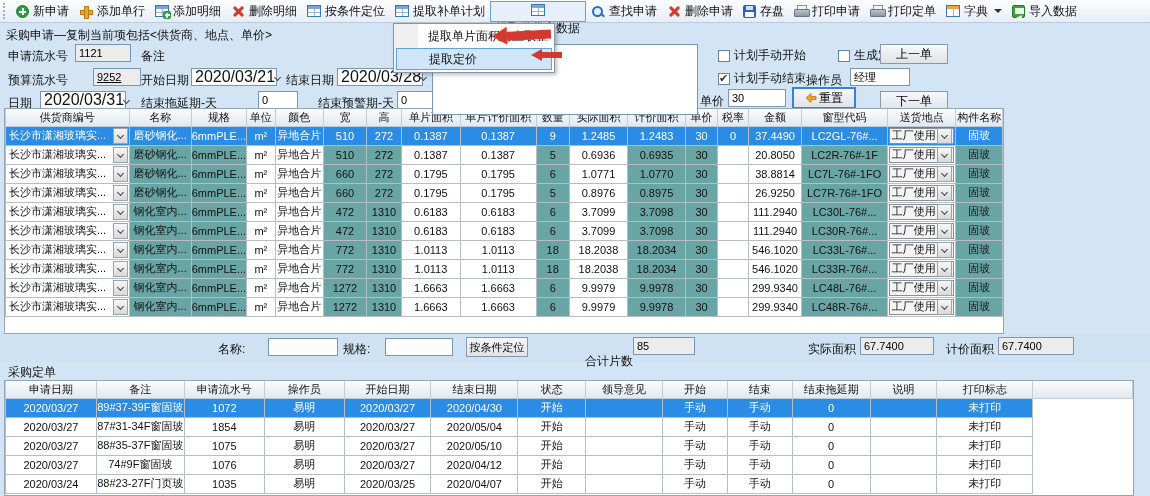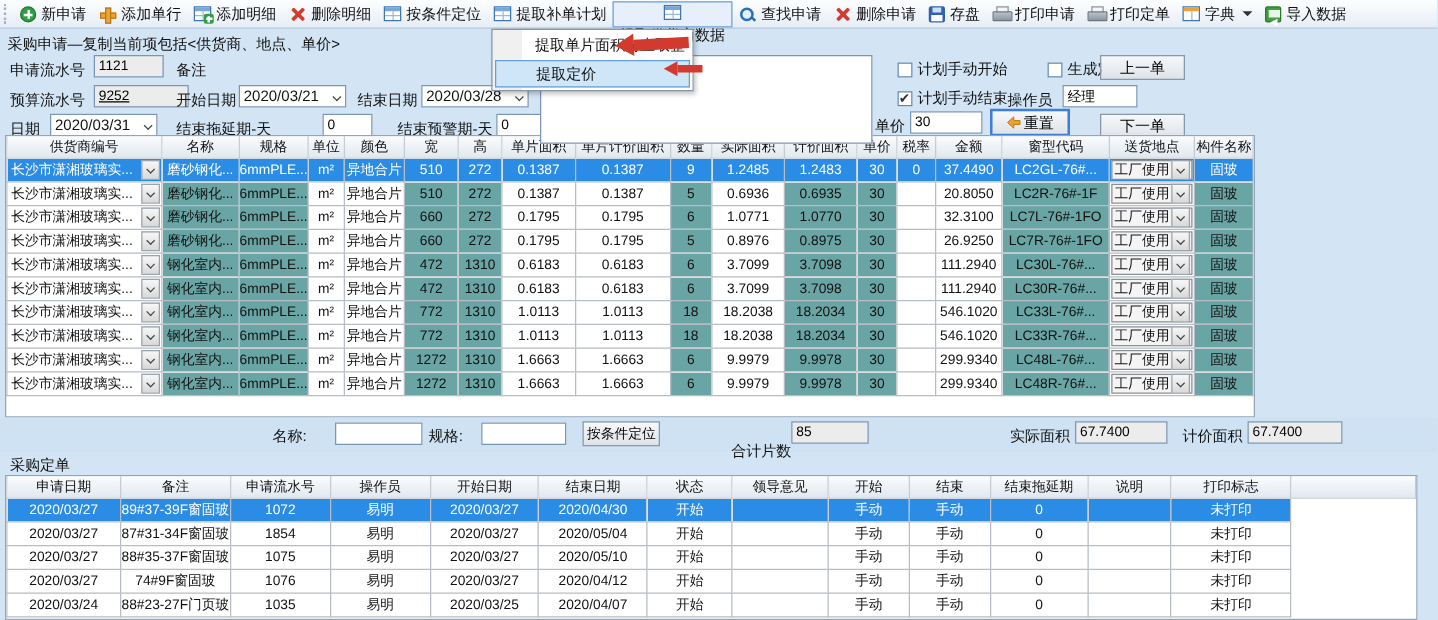--- a/index.html
+++ b/index.html
@@ -45,21 +45,21 @@
   .ic-import { width:13px; height:13px; background:#3f9e3f; border:1px solid #2a7a2a; border-radius:2px; }
   .ic-import::before { content:""; position:absolute; left:2px; top:2px; width:9px; height:6px; background:#e8f5e8; }
   .ic-import::after { content:""; position:absolute; left:3px; top:9px; width:0; height:0; border-top:3px solid transparent; border-bottom:3px solid transparent; border-right:6px solid #fff; }
 
   
   .form-area { position:absolute; left:0; top:23px; width:1150px; height:85px; }
   .area-title { position:absolute; left:6px; top:4px; }
   .flabel { position:absolute; white-space:nowrap; }
   .txt { position:absolute; height:18px; border:1px solid #7a96b5; background:#fff; font-size:11px; padding:0 3px; font-family:inherit; }
   .txt.gray { background:#ececec; }
-  .combo { position:absolute; height:18px; border:1px solid #7a96b5; background:#fff; display:flex; align-items:center; font-size:12px; padding-left:3px; }
+  .combo { position:absolute; height:18px; border:1px solid #7a96b5; background:#fff; display:flex; align-items:center; font-size:16px; padding-left:3px; }
   .combo .chev { margin-left:auto; margin-right:4px; }
   .chev { width:5px; height:5px; border-right:1px solid #444; border-bottom:1px solid #444; transform:rotate(45deg); display:inline-block; flex:none; }
   .btn { position:absolute; height:20px; background:linear-gradient(#f6f8fa,#dfe3e8); border:1px solid #8a97a6; font-size:12px; font-family:inherit; text-align:center; line-height:18px; }
   .btn-reset { border:2px solid #3d7edb; display:flex; align-items:center; justify-content:center; gap:2px; }
   .chk { position:absolute; display:flex; align-items:center; gap:4px; }
   .cbox { width:12px; height:12px; background:#fff; border:1px solid #5f87ae; position:relative; flex:none; }
   .chk.checked .cbox::before { content:"✔"; position:absolute; left:0px; top:-2px; font-size:11px; color:#333; }
   .desc-box { position:absolute; left:432px; top:21px; width:266px; height:71px; background:#fff; border:1px solid #7a96b5; resize:none; z-index:1; font-family:inherit; }
 
   
@@ -179,21 +179,21 @@
 <div class="form-area">
   <div class="area-title">采购申请—复制当前项包括&lt;供货商、地点、单价&gt;</div>
 
   <span class="flabel" style="left:8px;top:25px">申请流水号</span>
   <input class="txt gray" style="left: 75px; top: 21px; width: 56px;" value="1121">
   <span class="flabel" style="left:141px;top:25px">备注</span>
   <span class="flabel" style="left:413px;top:25px">说明</span>
   <textarea class="desc-box" style=""></textarea>
 
   <span class="flabel" style="left:8px;top:49px">预算流水号</span>
-  <input class="txt gray" style="left: 75px; top: 45px; width: 76px; text-decoration: underline;" value="9252">
+  <input class="txt gray" style="left: 93px; top: 45px; width: 48px; text-decoration: underline;" value="9252">
   <span class="flabel" style="left:141px;top:49px">开始日期</span>
   <div class="combo" style="left:191px;top:45px;width:86px">
     <span>2020/03/21</span>
     <span class="chev"></span>
   </div>
   <span class="flabel" style="left:286px;top:49px">结束日期</span>
   <div class="combo" style="left:337px;top:45px;width:86px">
     <span>2020/03/28</span>
     <span class="chev"></span>
   </div>
@@ -378,21 +378,21 @@
           <td>异地合片</td>
           <td class="teal">660</td>
           <td class="teal">272</td>
           <td>0.1795</td>
           <td>0.1795</td>
           <td class="teal">6</td>
           <td>1.0771</td>
           <td class="teal">1.0770</td>
           <td class="teal">30</td>
           <td></td>
-          <td>32.3100</td>
+          <td>38.8814</td>
           <td class="teal">LC7L-76#-1FO</td>
           <td>
             <div class="dcell">
               <span class="dtext">工厂使用</span>
               <span class="cbtn">
                 <span class="chev"></span>
               </span>
             </div>
           </td>
           <td class="teal">固玻</td>

